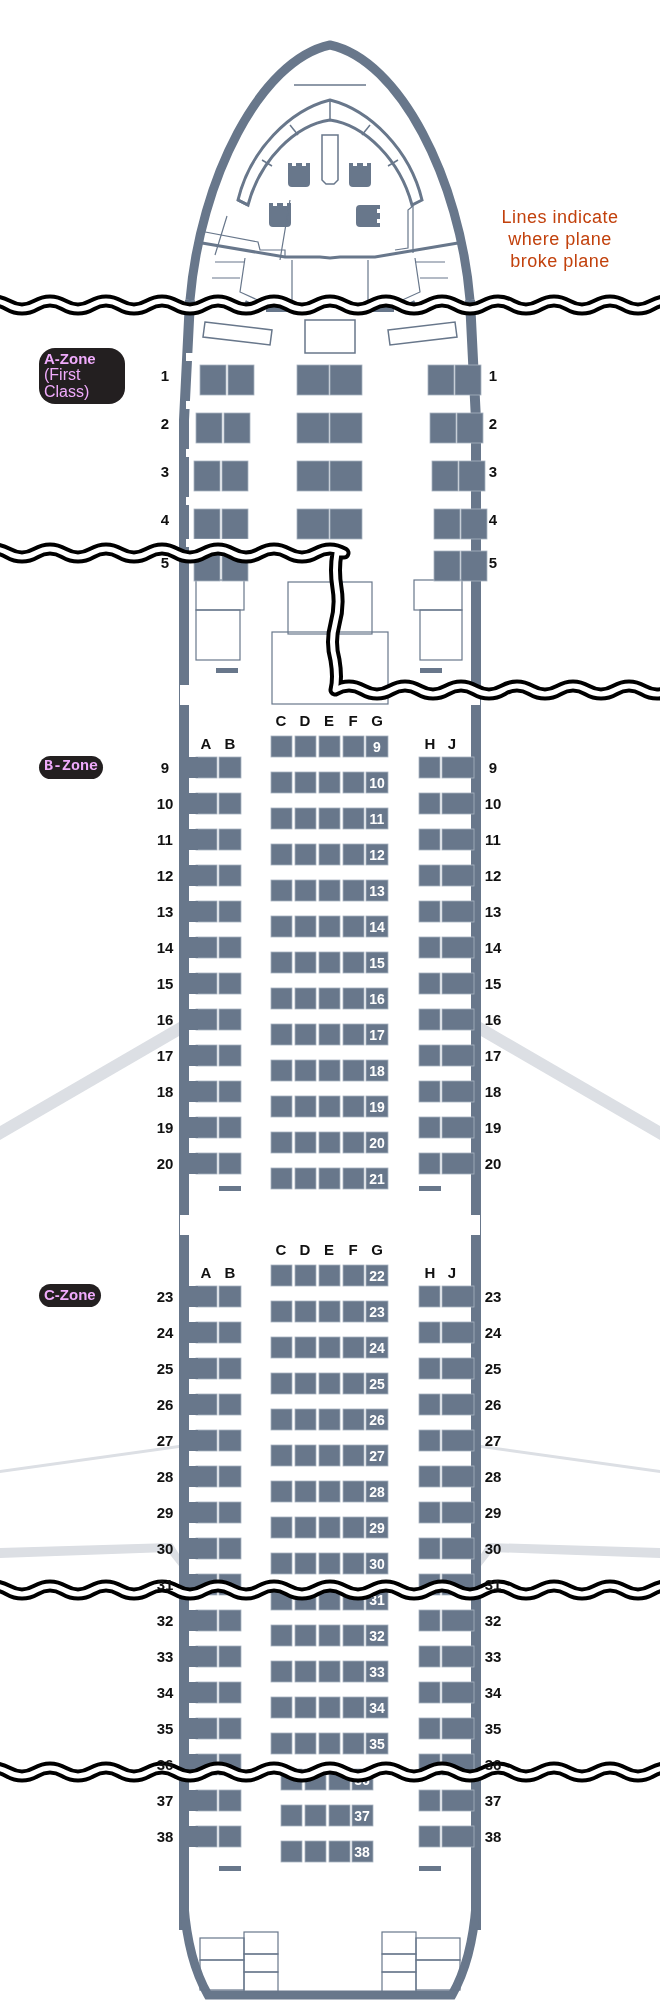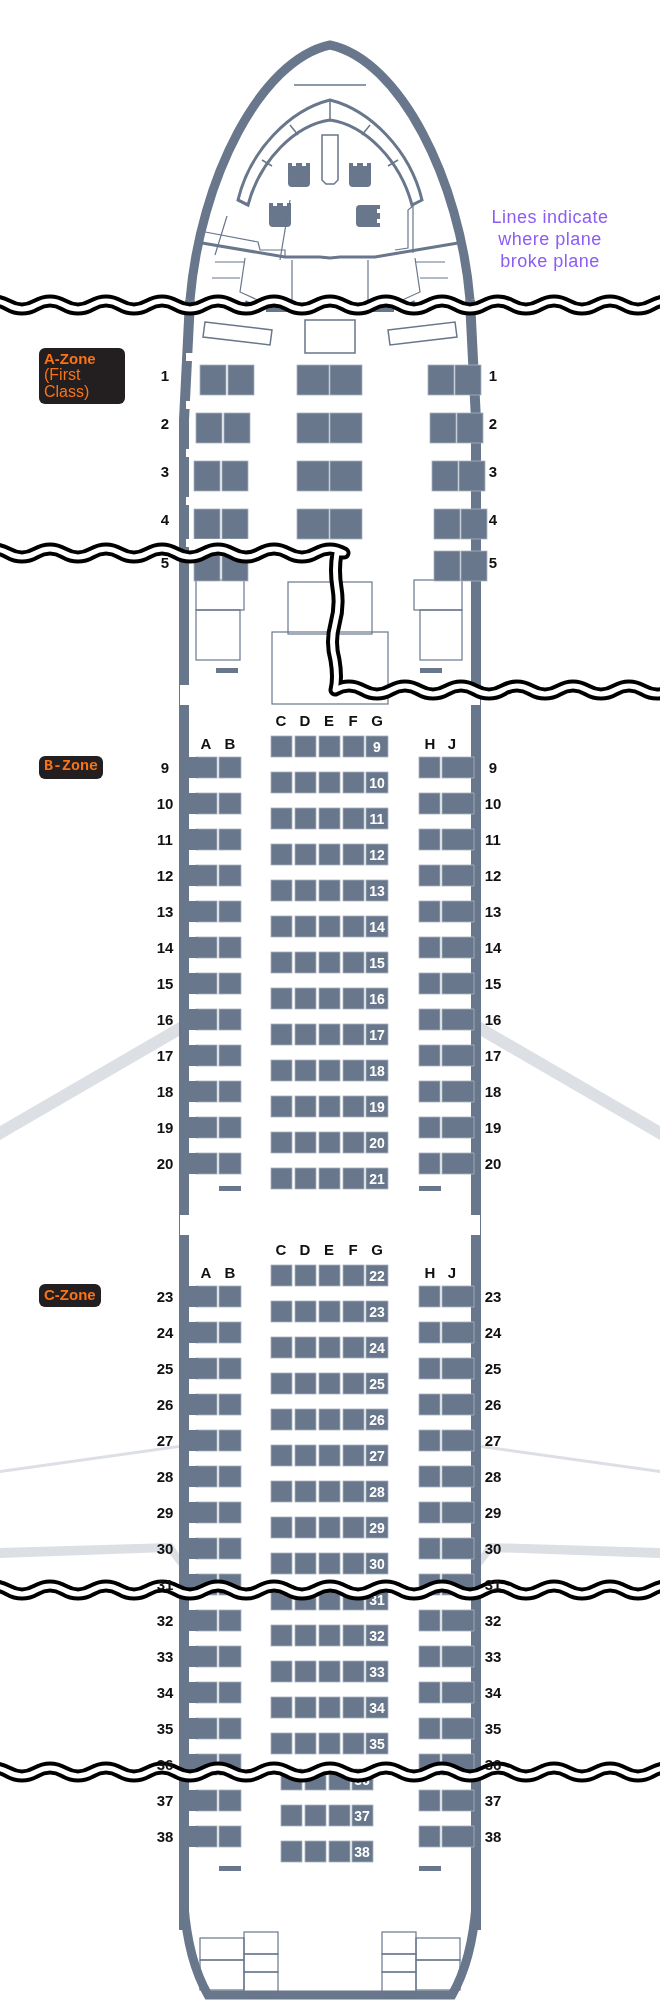--- a/index.html
+++ b/index.html
@@ -1,29 +1,29 @@
 <!DOCTYPE html>
 <html><head>
 <meta charset="utf-8">
 <style>
   html, body { margin: 0; padding: 0; background: #ffffff; }
   body { width: 660px; height: 2007px; position: relative; overflow: hidden;
          font-family: "Liberation Sans", sans-serif; }
   #stage { position: absolute; left: 0; top: 0; width: 660px; height: 2007px; }
   .abs { position: absolute; }
-  .badge { position: absolute; background: #231f20; color: #f97316; border-radius: 6px;
+  .badge { position: absolute; background: #231f20; color: #f0abfc; border-radius: 16px;
            font-weight: bold; padding: 3px 5px 4px 5px; line-height: 1.05; }
   .badge .t { font-size: 15px; display: block; }
   .badge .s { font-size: 16px; font-weight: normal; display: block; }
   .rowlbl { position: absolute; font-weight: bold; font-size: 15px; color: #111;
             width: 30px; text-align: center; }
   .collbl { position: absolute; font-weight: bold; font-size: 15px; color: #111;
             width: 22px; text-align: center; }
-  .note { position: absolute; left: 460px; top: 206px; width: 180px; text-align: center;
-          color: #8b5cf6; font-size: 18px; line-height: 22px; letter-spacing: 0.5px; }
+  .note { position: absolute; left: 470px; top: 206px; width: 180px; text-align: center;
+          color: #c2410c; font-size: 18px; line-height: 22px; letter-spacing: 0.5px; }
   .seatnum { fill: #ffffff; font-family: "Liberation Sans", sans-serif; font-weight: bold; font-size: 14px; }
 </style>
 </head>
 <body>
 
 <div id="stage">
 
   <svg class="abs" style="left:0;top:0" width="660" height="2007">
     <g id="wings" fill="#dcdfe4" stroke="none">
         <polygon points="186,1018 186,1032 0,1140 0,1126" fill="#dcdfe4"></polygon>

